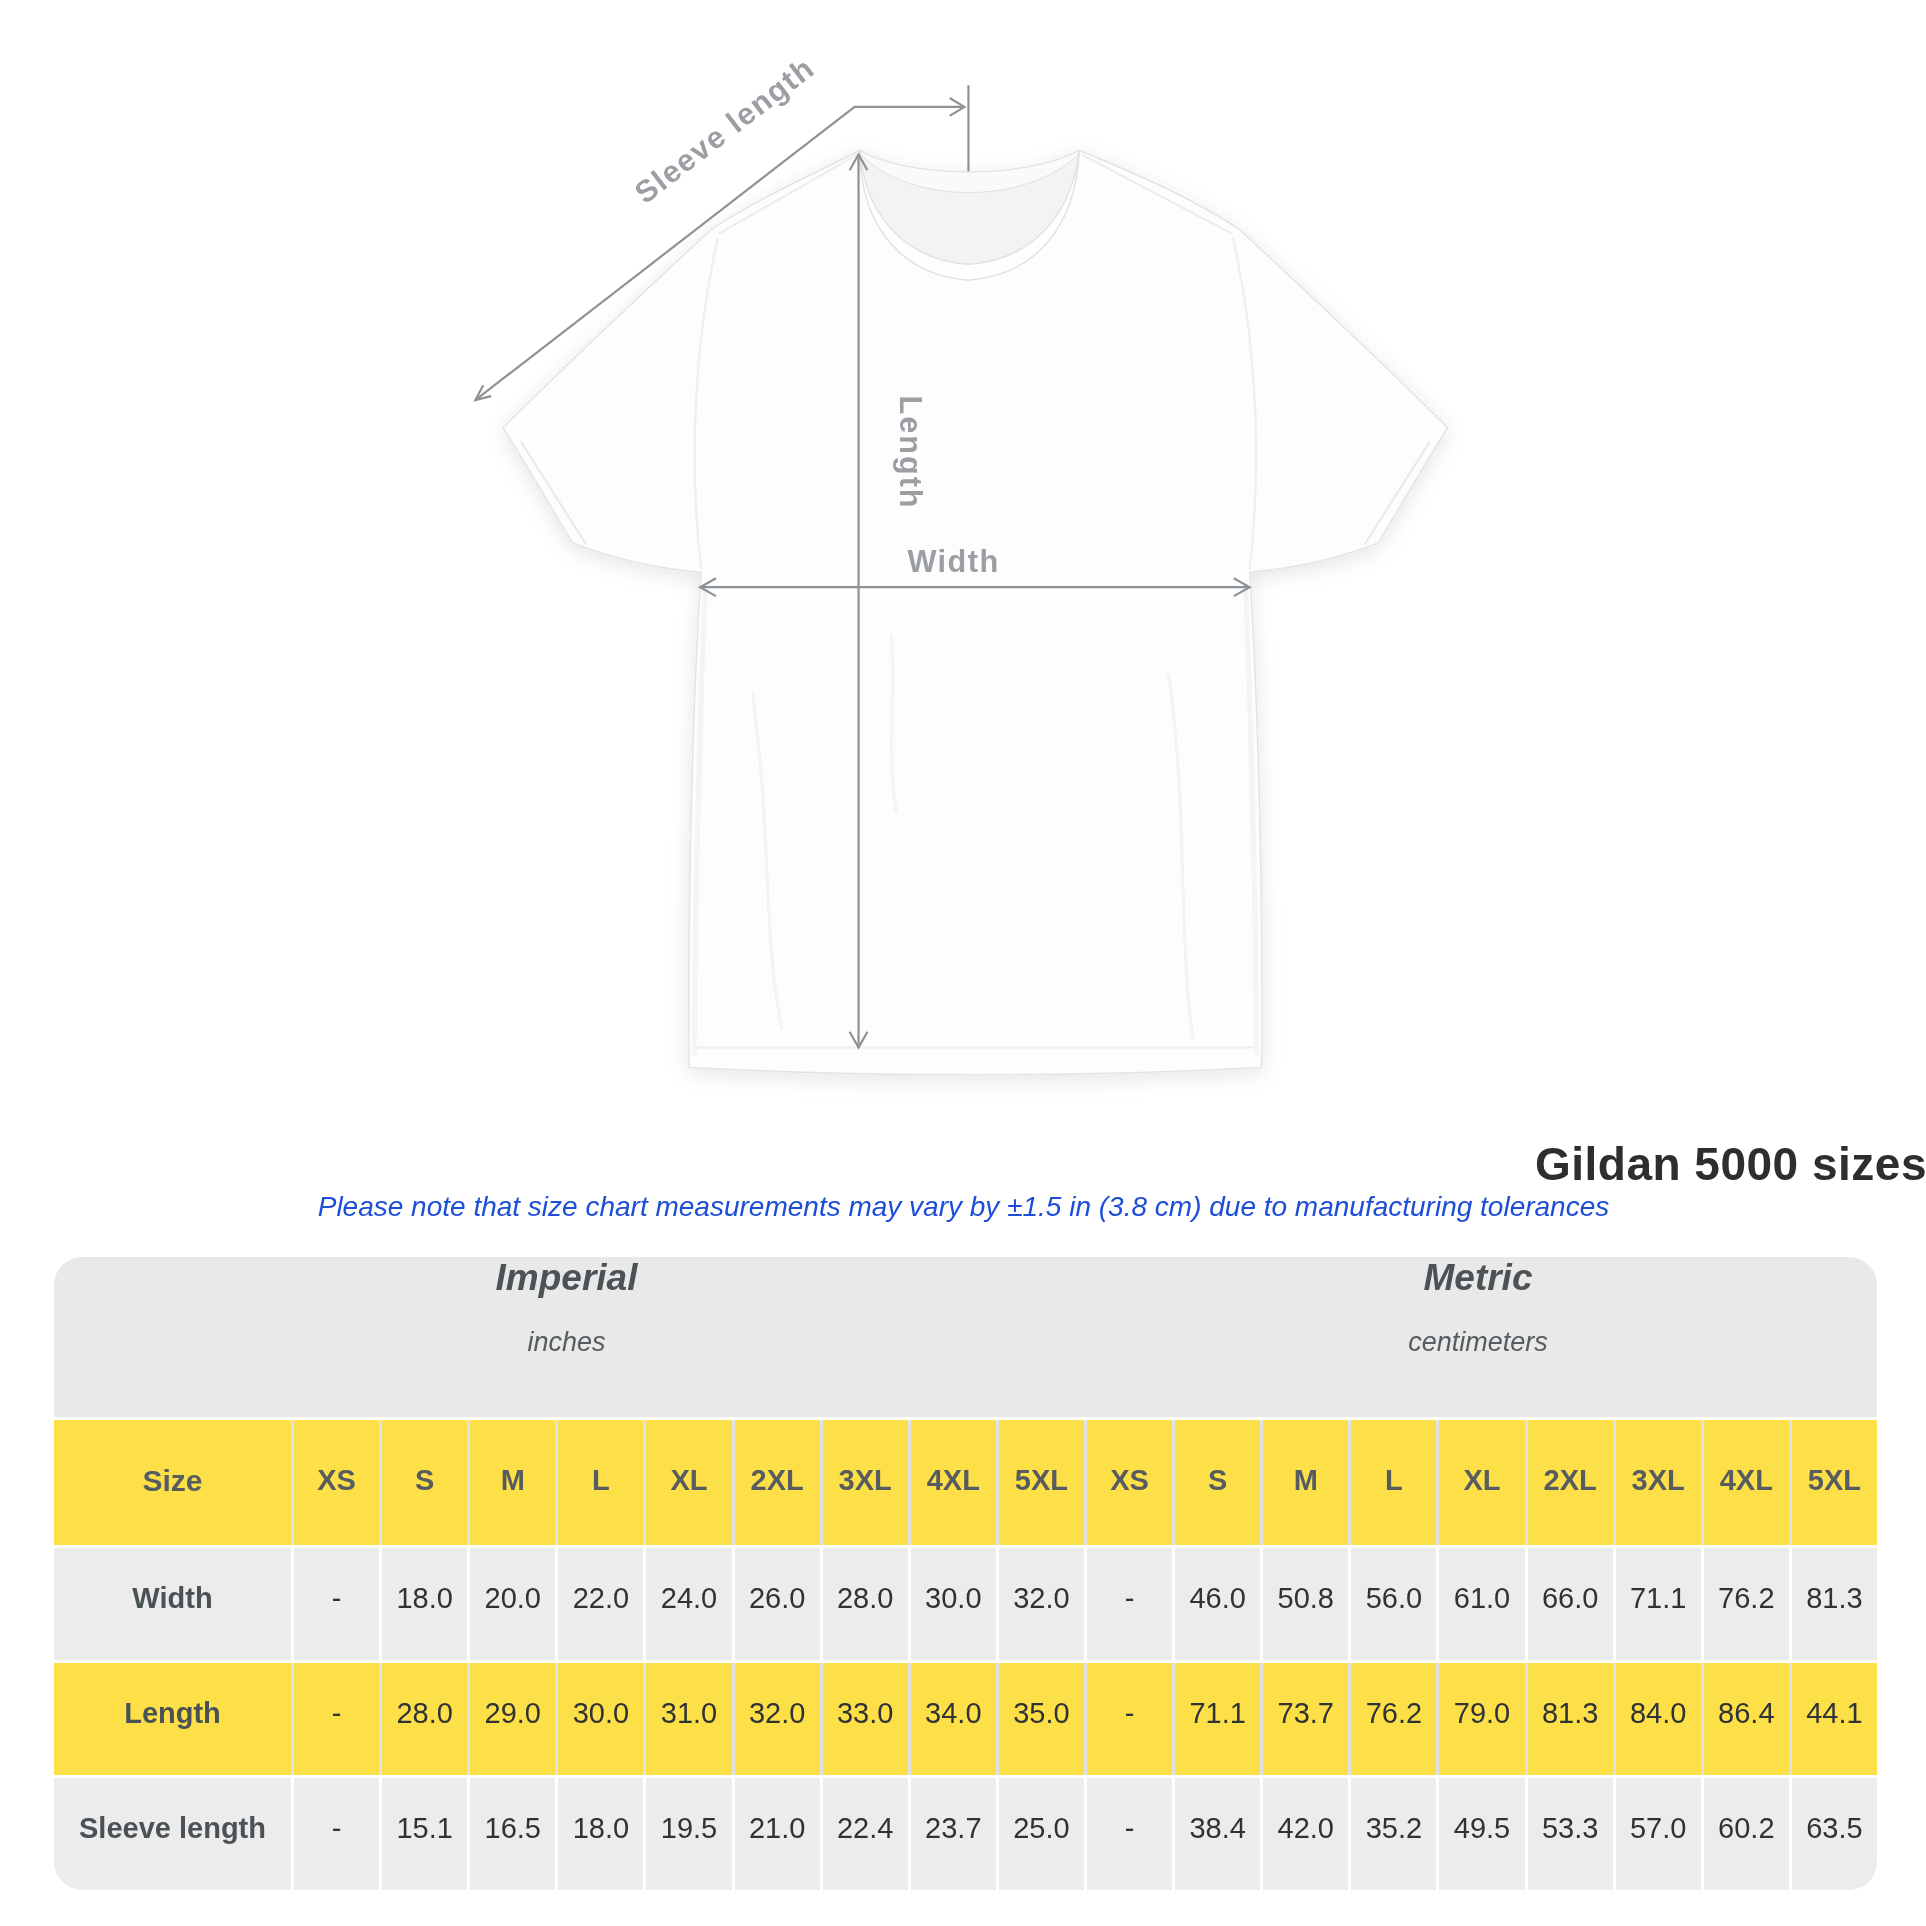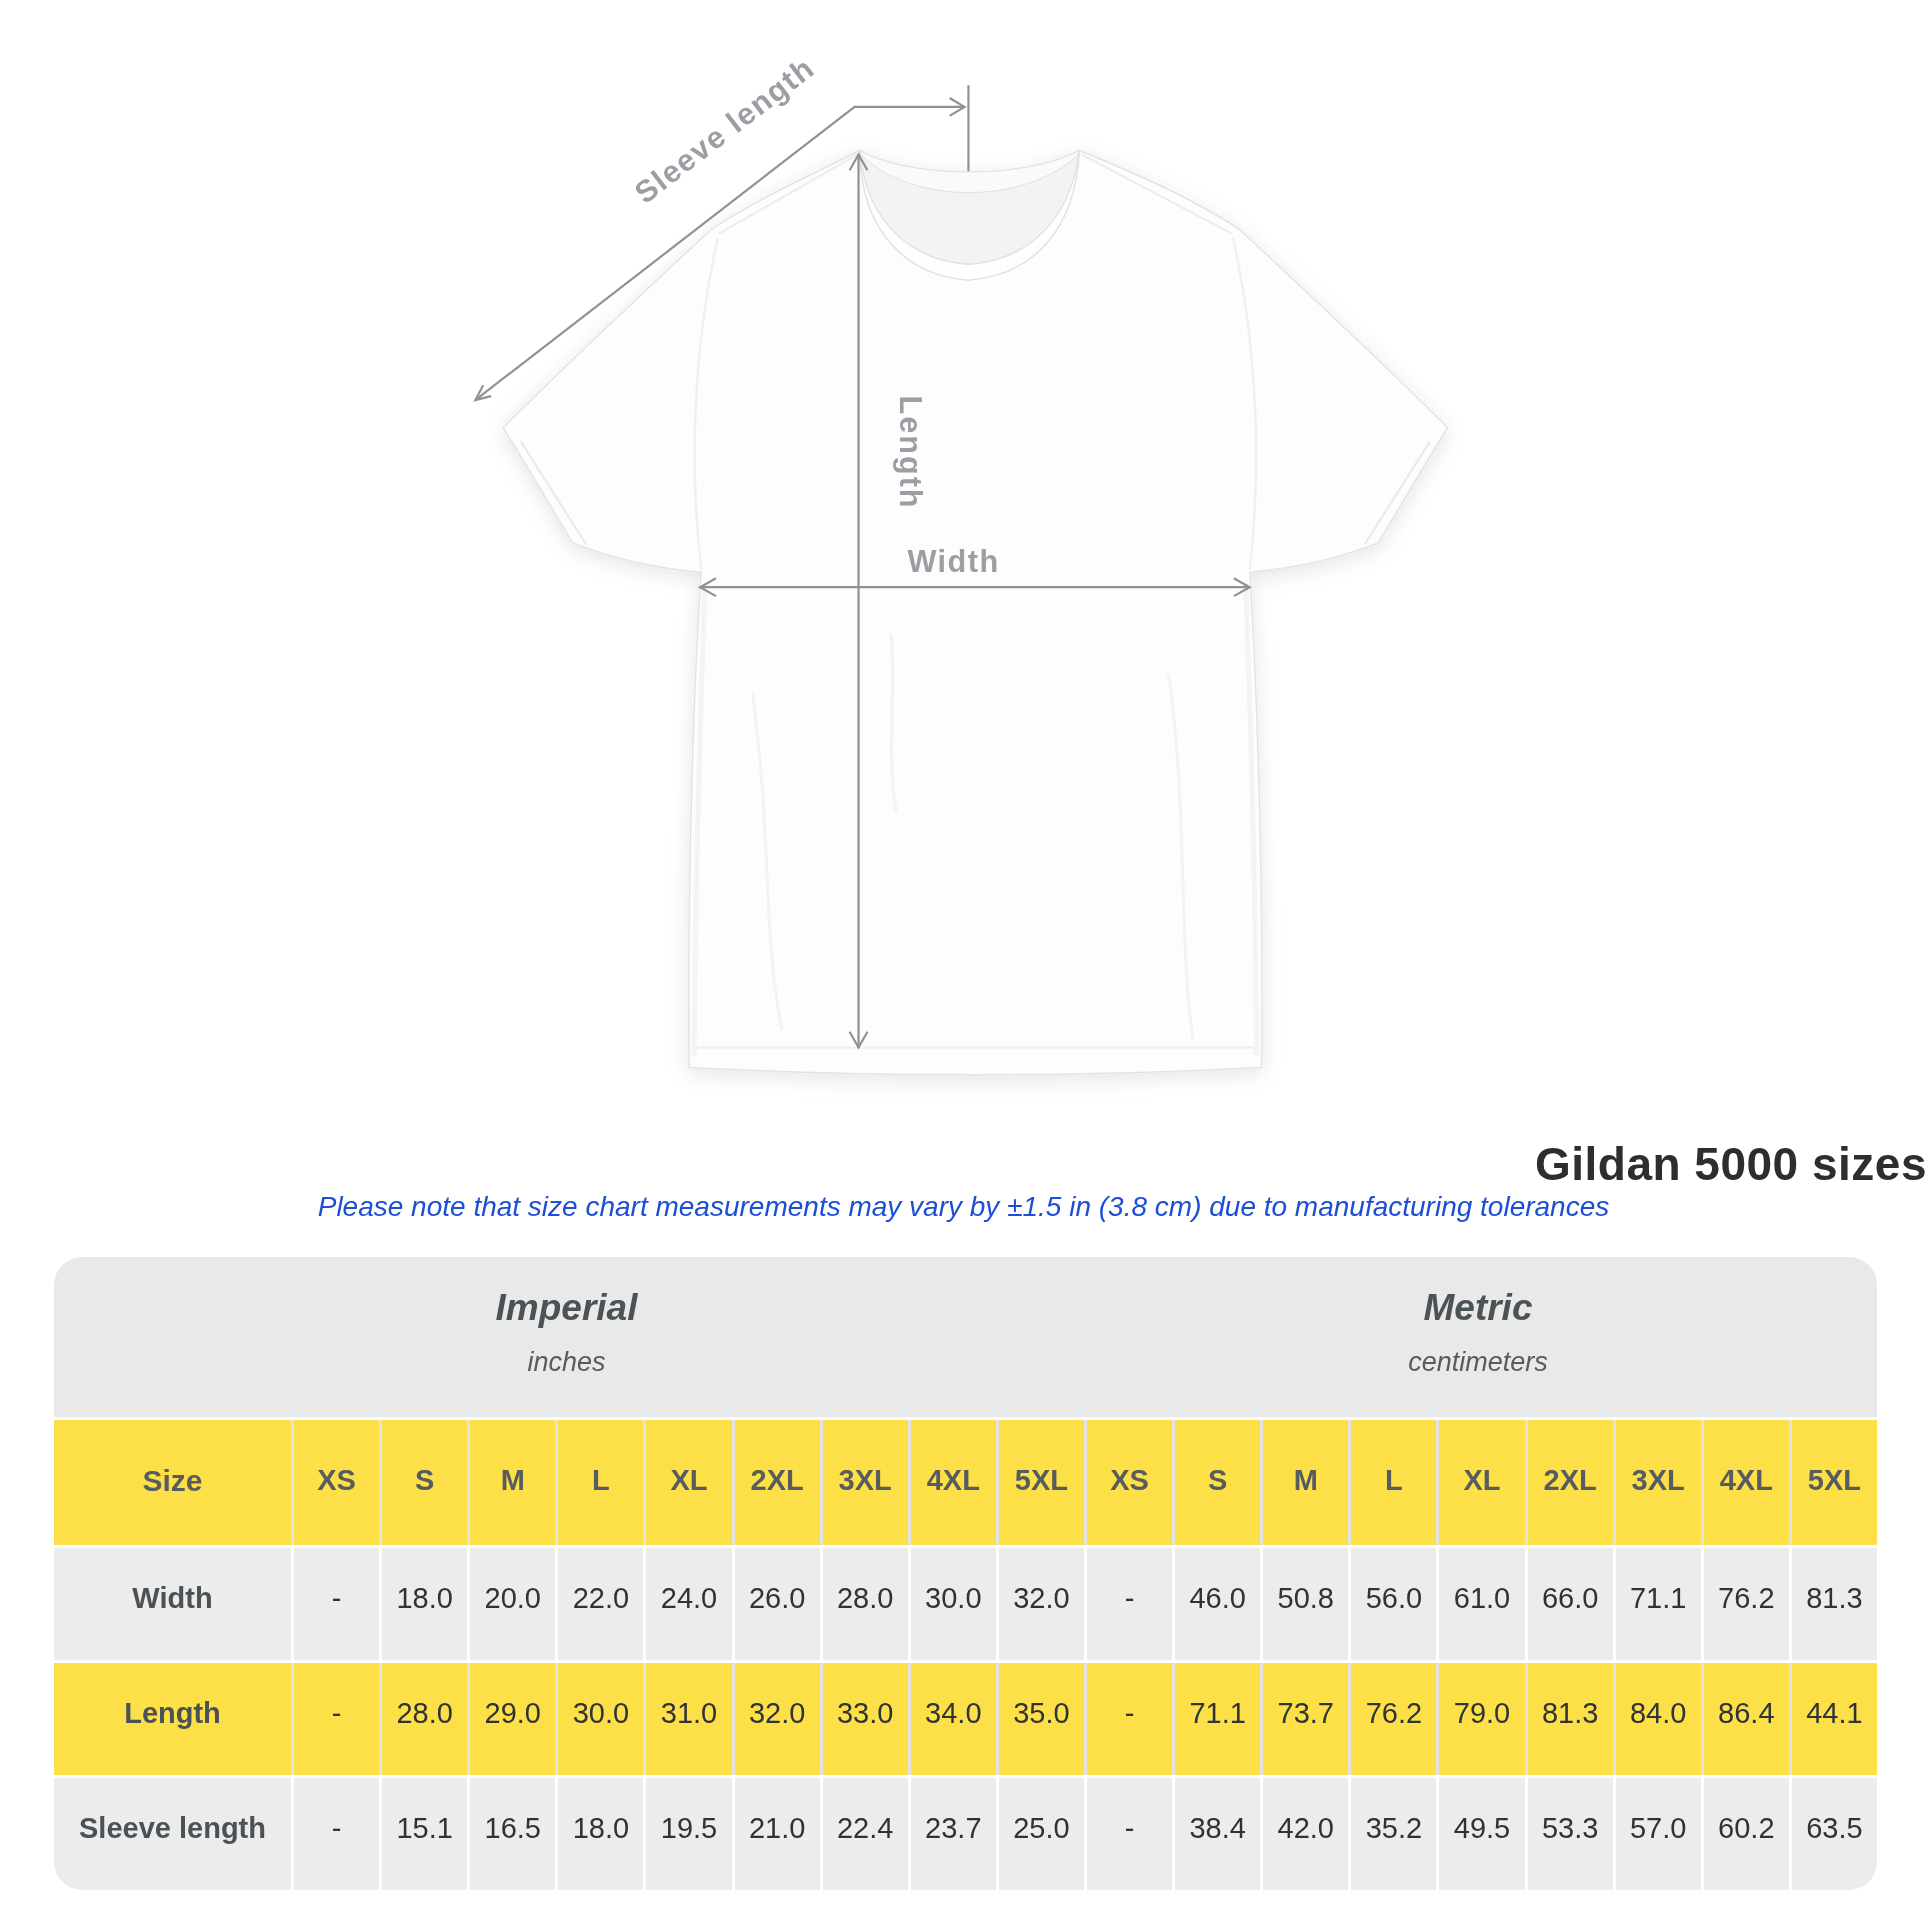--- a/index.html
+++ b/index.html
@@ -13,23 +13,23 @@
   .title { position:absolute; top:1125px; left:0; width:1927px; text-align:right;
            font-size:46px; font-weight:700; color:#2c2e2f; letter-spacing:0.5px;margin-top:12px; }
   .subtitle { position:absolute; top:1191px; left:0; width:1927px; text-align:center;
               font-size:28px; font-style:italic; color:#1d4ed8; }
 
   
   .tbl { position:absolute; left:54px; top:1257px; width:1823px; }
 
   .band { height:160px; background:#e9e9e9; border-radius:28px 28px 0 0;
           display:grid; grid-template-columns:1025px 1fr; }
-  .grp { display:flex; flex-direction:column; align-items:center; padding-top:30px; }
+  .grp { display:flex; flex-direction:column; align-items:center; }
   .gname { font-size:37px; font-weight:700; font-style:italic; color:#4b5357; }
-  .gunit { font-size:27px; font-style:italic; color:#565c5f; margin-top:18px; }
+  .gunit { font-size:27px; font-style:italic; color:#565c5f; margin-top:28px; }
 
   .trow { display:grid; grid-template-columns:237px repeat(18,1fr); column-gap:3px; margin-top:3px; }
   .trow.white { background:#e2e2e2; }   
   .trow.gray  { background:#ffffff; }   
   .trow .c { display:flex; justify-content:center; align-items:flex-start;
              font-size:29px; color:#2f3336; }
   .trow.white .c { background:#fde047; }
   .trow.gray  .c { background:#ececec; }
 
   .trow.rhead { height:125px; }

